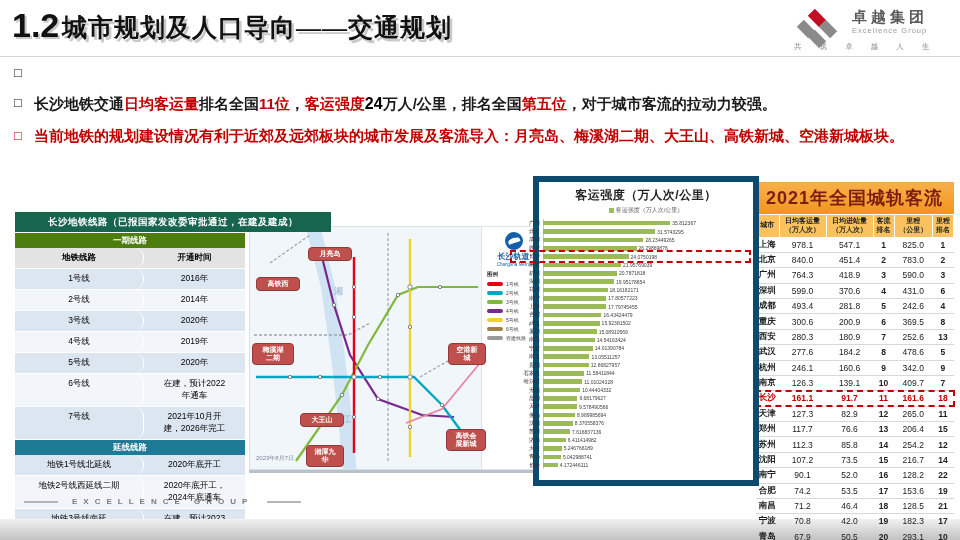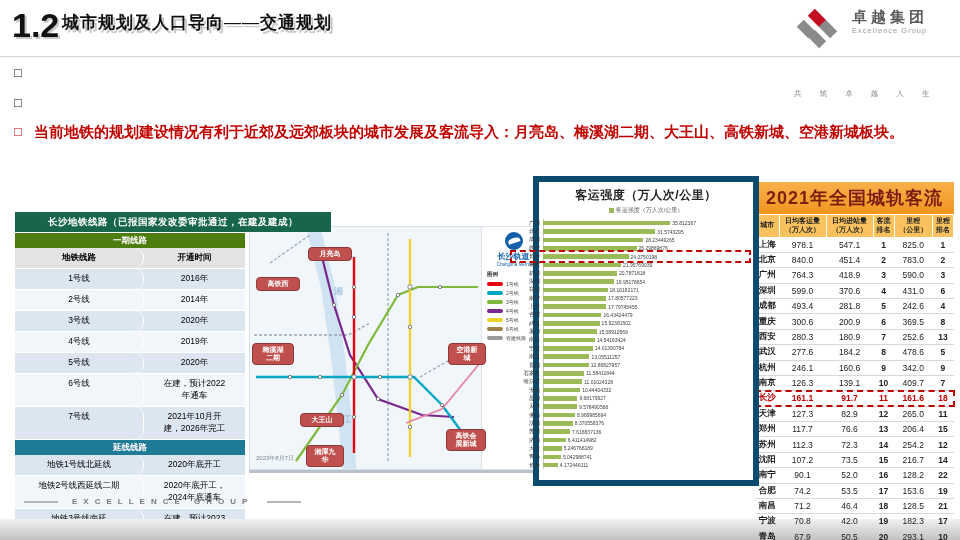--- a/index.html
+++ b/index.html
@@ -2,31 +2,31 @@
 <html><head>
 <meta charset="utf-8">
 <style>
   html,body{margin:0;padding:0;background:#888;}
   .slide{position:relative;width:960px;height:540px;background:#fff;overflow:hidden;
          font-family:"Liberation Sans","DejaVu Sans",sans-serif;}
   
   .hdr{position:absolute;left:0;top:0;width:960px;height:56px;border-bottom:1px solid #d5d5d5;}
   .hdr-num{position:absolute;left:12px;top:6px;font-size:34px;font-weight:900;color:#111;
            text-shadow:2px 2px 0 #c9c9c9;}
-  .hdr-title{position:absolute;left:62px;top:11px;font-size:17px;font-weight:900;color:#111;
+  .hdr-title{position:absolute;left:62px;top:11px;font-size:25px;font-weight:900;color:#111;
              letter-spacing:1px;text-shadow:2.5px 2.5px 0 #c9c9c9;font-family:"Liberation Serif","DejaVu Serif",serif;}
   .logo{position:absolute;right:18px;top:6px;width:150px;height:46px;}
   .logo-diamonds{position:absolute;left:0;top:4px;width:56px;height:34px;}
   .dm{position:absolute;width:22px;height:13px;transform:rotate(0);}
   .dm i{display:block;width:16px;height:16px;transform:rotate(45deg) scale(1,.62);}
   .dm.red i{background:#c30d23;}
   .dm.gray i{background:#8a8a8a;}
   .logo-cn{position:absolute;left:60px;top:2px;font-size:15px;font-weight:900;color:#5a5a5a;letter-spacing:4px;}
   .logo-en{position:absolute;left:60px;top:20px;font-size:7.5px;color:#9a9a9a;letter-spacing:1px;}
-  .logo-slogan{position:absolute;left:2px;top:36px;font-size:7.5px;color:#8a8a8a;letter-spacing:8px;white-space:nowrap;margin-top:47px;}
+  .logo-slogan{position:absolute;left:2px;top:36px;font-size:7.5px;color:#8a8a8a;letter-spacing:8px;white-space:nowrap;}
   
   .bullets{position:absolute;left:14px;top:62px;width:936px;}
   .bullet{display:flex;margin-bottom:9px;font-size:15px;font-weight:bold;line-height:1.5;}
   .mk{flex:0 0 20px;font-size:13px;padding-top:1px;}
   .mk.r{color:#c00000;}
   .mk.k{color:#111;}
   .sk{color:#1a1a1a;}
   .sr{color:#c00000;}
   .skb{color:#000;font-weight:900;font-size:16px;}
   
@@ -121,20 +121,21 @@
       <div class="logo-slogan">共 筑 卓 越 人 生</div>
     </div>
   </div>
 
   <div class="bullets" id="bullets">
       <div class="bullet">
         <span class="mk k">□</span>
       </div>
       <div class="bullet">
         <span class="mk k">□</span>
+        <span><span class="sk">长沙地铁交通</span><span class="sr">日均客运量</span><span class="sk">排名全国</span><span class="sr">11位</span><span class="sk">，</span><span class="sr">客运强度</span><span class="skb">24</span><span class="sk">万人/公里，排名全国</span><span class="sr">第五位</span><span class="sk">，对于城市客流的拉动力较强。</span></span>
       </div>
       <div class="bullet">
         <span class="mk r">□</span>
         <span><span class="sr">当前地铁的规划建设情况有利于近郊及远郊板块的城市发展及客流导入：月亮岛、梅溪湖二期、大王山、高铁新城、空港新城板块。</span></span>
       </div>
     </div>
 
   <div class="tbl-left">
     <div class="title">长沙地铁线路（已报国家发改委审批通过，在建及建成）</div>
     <div class="body" id="metroBody">
@@ -564,21 +565,21 @@
           <td class="city">郑州</td>
           <td>117.7</td>
           <td>76.6</td>
           <td class="rank">13</td>
           <td>206.4</td>
           <td class="rank">15</td>
         </tr>
         <tr>
           <td class="city">苏州</td>
           <td>112.3</td>
-          <td>72.3</td>
+          <td>85.8</td>
           <td class="rank">14</td>
           <td>254.2</td>
           <td class="rank">12</td>
         </tr>
         <tr>
           <td class="city">沈阳</td>
           <td>107.2</td>
           <td>73.5</td>
           <td class="rank">15</td>
           <td>216.7</td>

